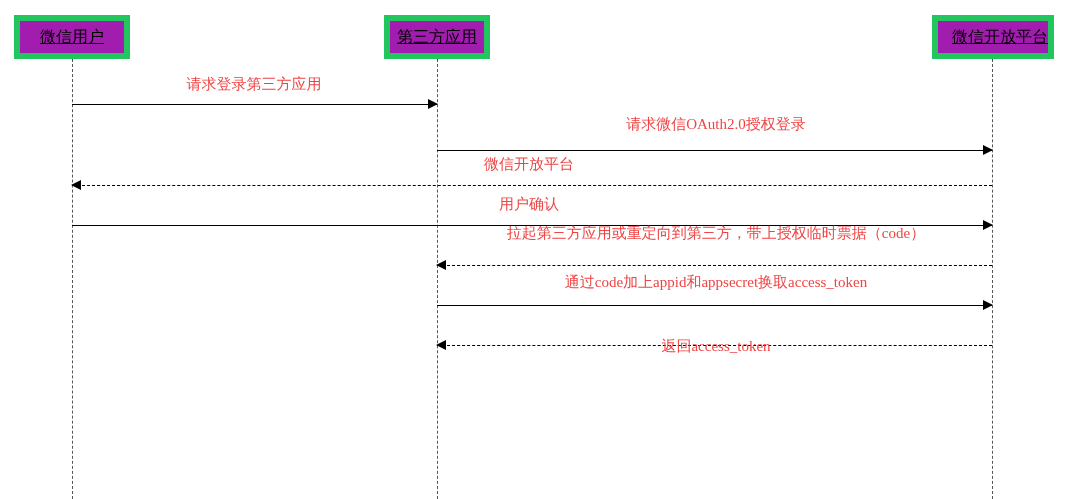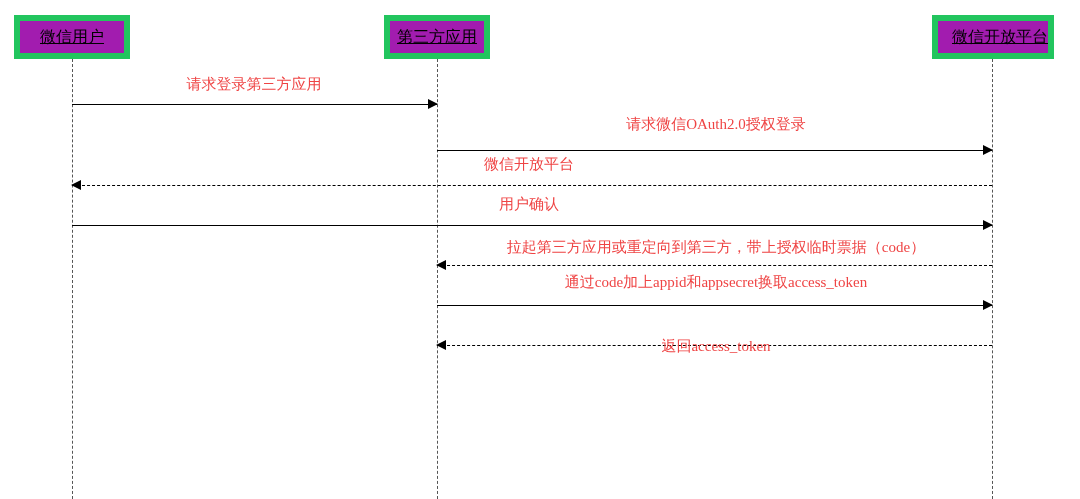--- a/index.html
+++ b/index.html
@@ -114,21 +114,21 @@
     <div class="msg-label" style="left: 529px; top: 157px;">微信开放平台</div>
     <div class="msg solid" style="left: 72px; top: 225px; width: 920px;">
       <div class="line"></div>
       <div class="arrowhead right"></div>
     </div>
     <div class="msg-label" style="left: 529px; top: 197px;">用户确认</div>
     <div class="msg dashed" style="left: 437px; top: 265px; width: 555px;">
       <div class="line"></div>
       <div class="arrowhead left"></div>
     </div>
-    <div class="msg-label" style="left: 716px; top: 240px;">拉起第三方应用或重定向到第三方，带上授权临时票据（code）</div>
+    <div class="msg-label" style="left: 716px; top: 226px;">拉起第三方应用或重定向到第三方，带上授权临时票据（code）</div>
     <div class="msg solid" style="left: 437px; top: 305px; width: 555px;">
       <div class="line"></div>
       <div class="arrowhead right"></div>
     </div>
     <div class="msg-label" style="left: 716px; top: 275px;">通过code加上appid和appsecret换取access_token</div>
     <div class="msg dashed" style="left: 437px; top: 345px; width: 555px;">
       <div class="line"></div>
       <div class="arrowhead left"></div>
     </div>
     <div class="msg-label" style="left: 716px; top: 315px; margin-top: 24px;">返回access_token</div>

